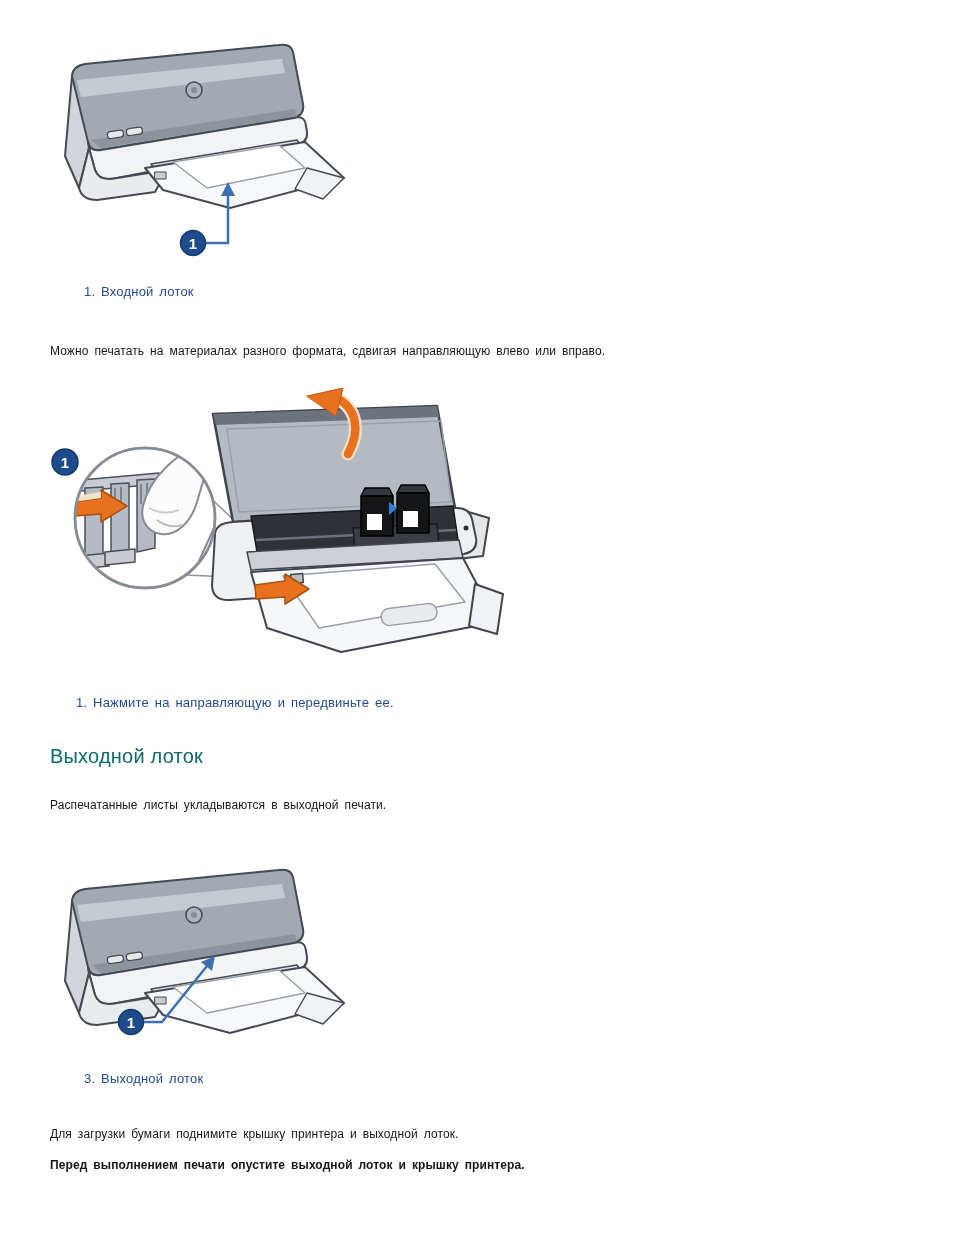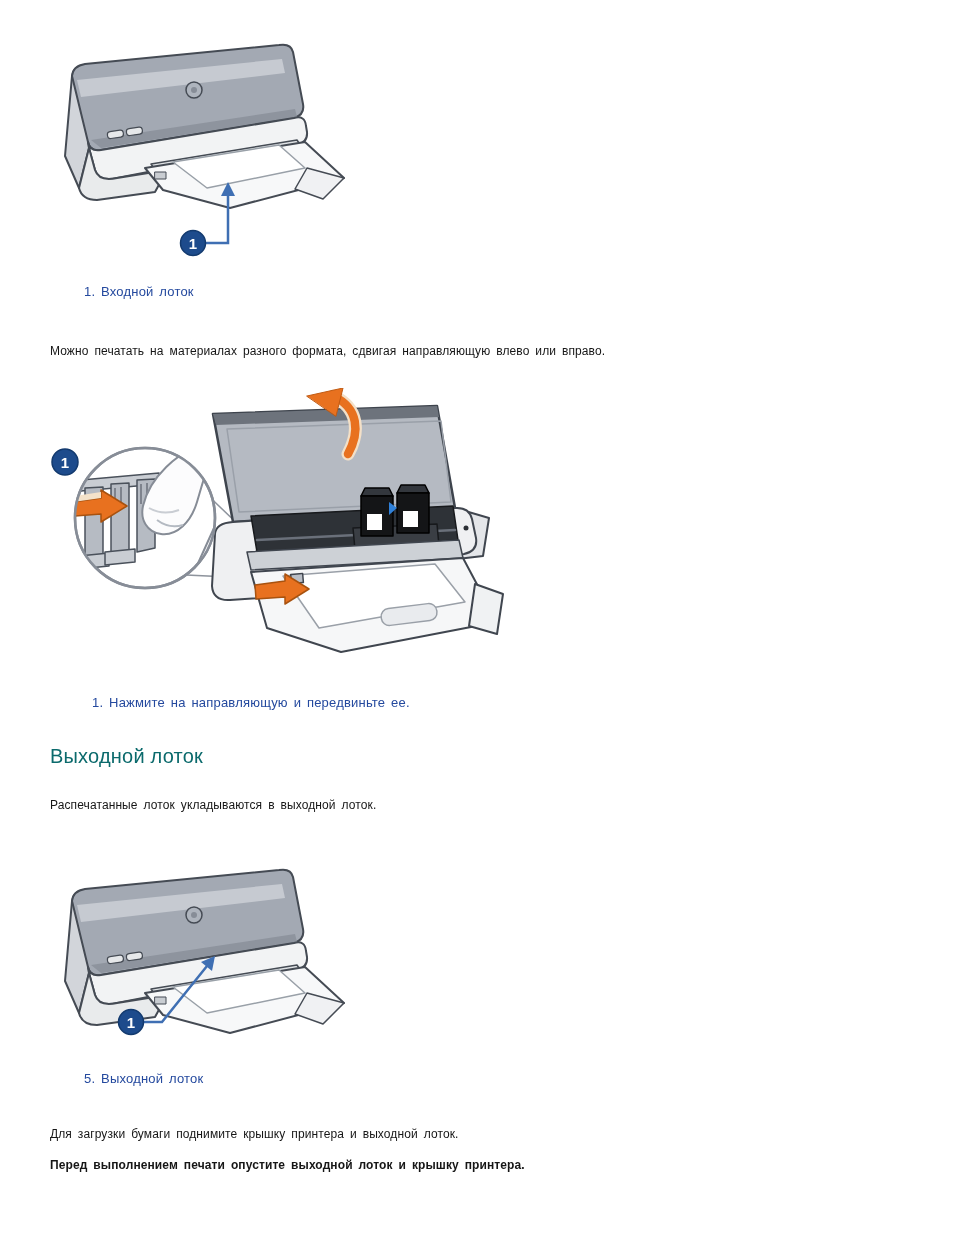--- a/index.html
+++ b/index.html
@@ -173,25 +173,25 @@
       <circle cx="100" cy="130" r="70" fill="none" stroke="#878d97" stroke-width="2.5"></circle>
     </g>
 
     <g>
       <circle cx="20" cy="74" r="13" fill="#1d4b8c" stroke="#133a6e" stroke-width="1.5"></circle>
       <text class="badge-num" x="20" y="79.5" text-anchor="middle">1</text>
     </g>
   </svg>
 </figure>
 
-<div class="caption" style="left:92px; top:695px;">1. Нажмите на направляющую и передвиньте ее.</div>
+<div class="caption" style="left:76px; top:695px;">1. Нажмите на направляющую и передвиньте ее.</div>
 
 <h2 class="section-heading" style="left:50px; top:745px;">Выходной лоток</h2>
 
-<p class="body-text" style="left:50px; top:798px;">Распечатанные лоток укладываются в выходной лоток.</p>
+<p class="body-text" style="left:50px; top:798px;">Распечатанные листы укладываются в выходной печати.</p>
 
 <figure class="fig" style="left:55px; top:865px;">
   <svg width="290" height="185" viewBox="0 0 290 185">
     <g stroke="#454b54" stroke-width="2" stroke-linejoin="round" stroke-linecap="round">
       <path d="M10,116 L17,36 Q18,27 28,25 L34,108 L24,148 Z" fill="#d2d5da"></path>
       <path d="M17,36 Q18,26 30,24 L224,5 Q236,3 238,12 L248,64 Q250,75 239,78 L46,110 Q35,112 33,102 Z" fill="#a3a9b3"></path>
       <path d="M22,40 L227,19 L230,33 L26,57 Z" fill="#c6cad1" stroke="none"></path>
       <path d="M36,100 L240,69 L242,77 L46,108 Z" fill="#8e949e" stroke="none"></path>
       <circle cx="139" cy="50" r="8" fill="#aeb4bd" stroke-width="1.5"></circle>
       <circle cx="139" cy="50" r="3" fill="#878d97" stroke="none"></circle>
@@ -211,16 +211,16 @@
     </g>
     <g>
       <polyline points="88,157 107,157 152,101" fill="none" stroke="#3f6fb3" stroke-width="2.5"></polyline>
       <polygon points="160,91 157,106 146,97" fill="#3f6fb3"></polygon>
       <circle cx="76" cy="157" r="12.5" fill="#1d4b8c" stroke="#133a6e" stroke-width="1.5"></circle>
       <text class="badge-num" x="76" y="162.5" text-anchor="middle">1</text>
     </g>
   </svg>
 </figure>
 
-<div class="caption" style="left:84px; top:1071px;">5. Выходной лоток</div>
+<div class="caption" style="left:84px; top:1071px;">3. Выходной лоток</div>
 
 <p class="body-text" style="left:50px; top:1127px;">Для загрузки бумаги поднимите крышку принтера и выходной лоток.</p>
 <p class="body-text" style="left:50px; top:1158px;font-weight:bold;">Перед выполнением печати опустите выходной лоток и крышку принтера.</p>
 
 </body></html>

